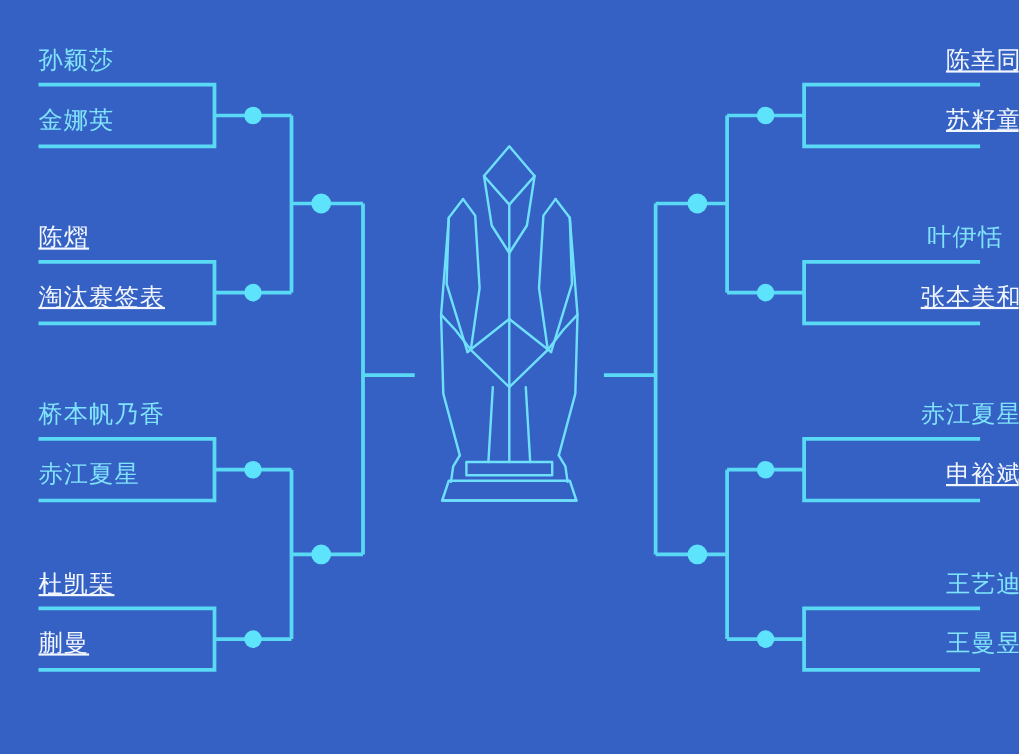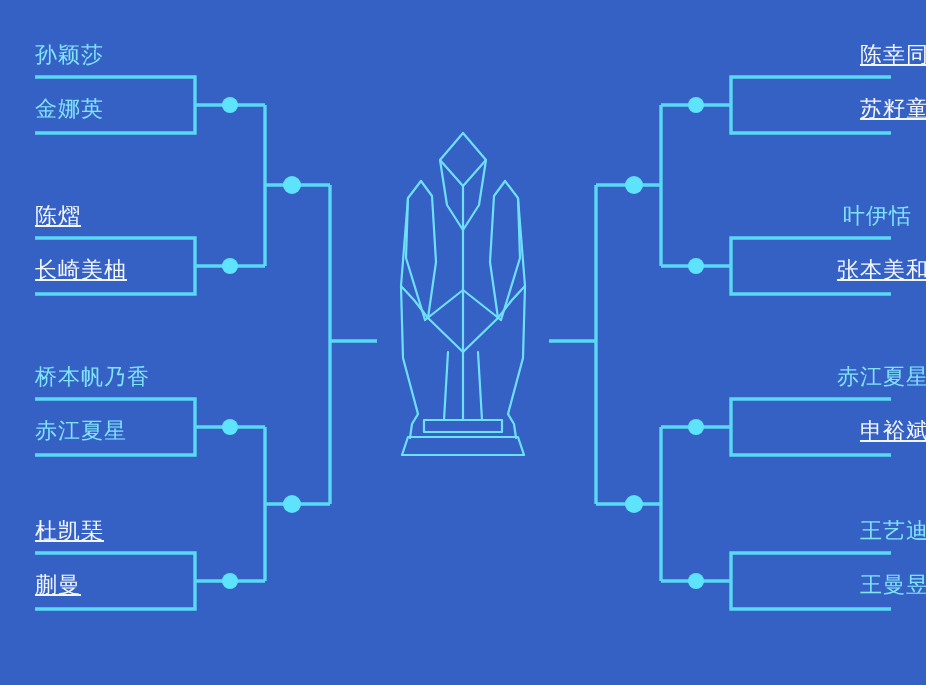--- a/index.html
+++ b/index.html
@@ -134,21 +134,21 @@
       <path d="M424 420 H502 V432 H424 Z"></path>
       <path d="M408 437 H518 L524 455 H402 Z"></path>
       <path d="M402 455 H524"></path>
     </g>
   </svg>
 
   <div class="name cyan L" style="left:35px;top:44px;">孙颖莎</div>
   <div class="name cyan L" style="left:35px;top:98px;">金娜英</div>
 
   <div class="name white L" style="left:35px;top:205px;">陈熠</div>
-  <div class="name white L" style="left:35px;top:259px;">长崎美柚</div>
+  <div class="name white L" style="left:35px;top:259px;">淘汰赛签表</div>
 
   <div class="name cyan L" style="left:35px;top:366px;">桥本帆乃香</div>
   <div class="name cyan L" style="left:35px;top:420px;">赤江夏星</div>
 
   <div class="name white L" style="left:35px;top:520px;text-align:center;">杜凯琹</div>
   <div class="name white L" style="left:35px;top:574px;">蒯曼</div>
 
   <div class="name white R" style="right:35px;top:44px;">陈幸同</div>
   <div class="name white R" style="right:35px;top:98px;">苏籽童</div>
 

